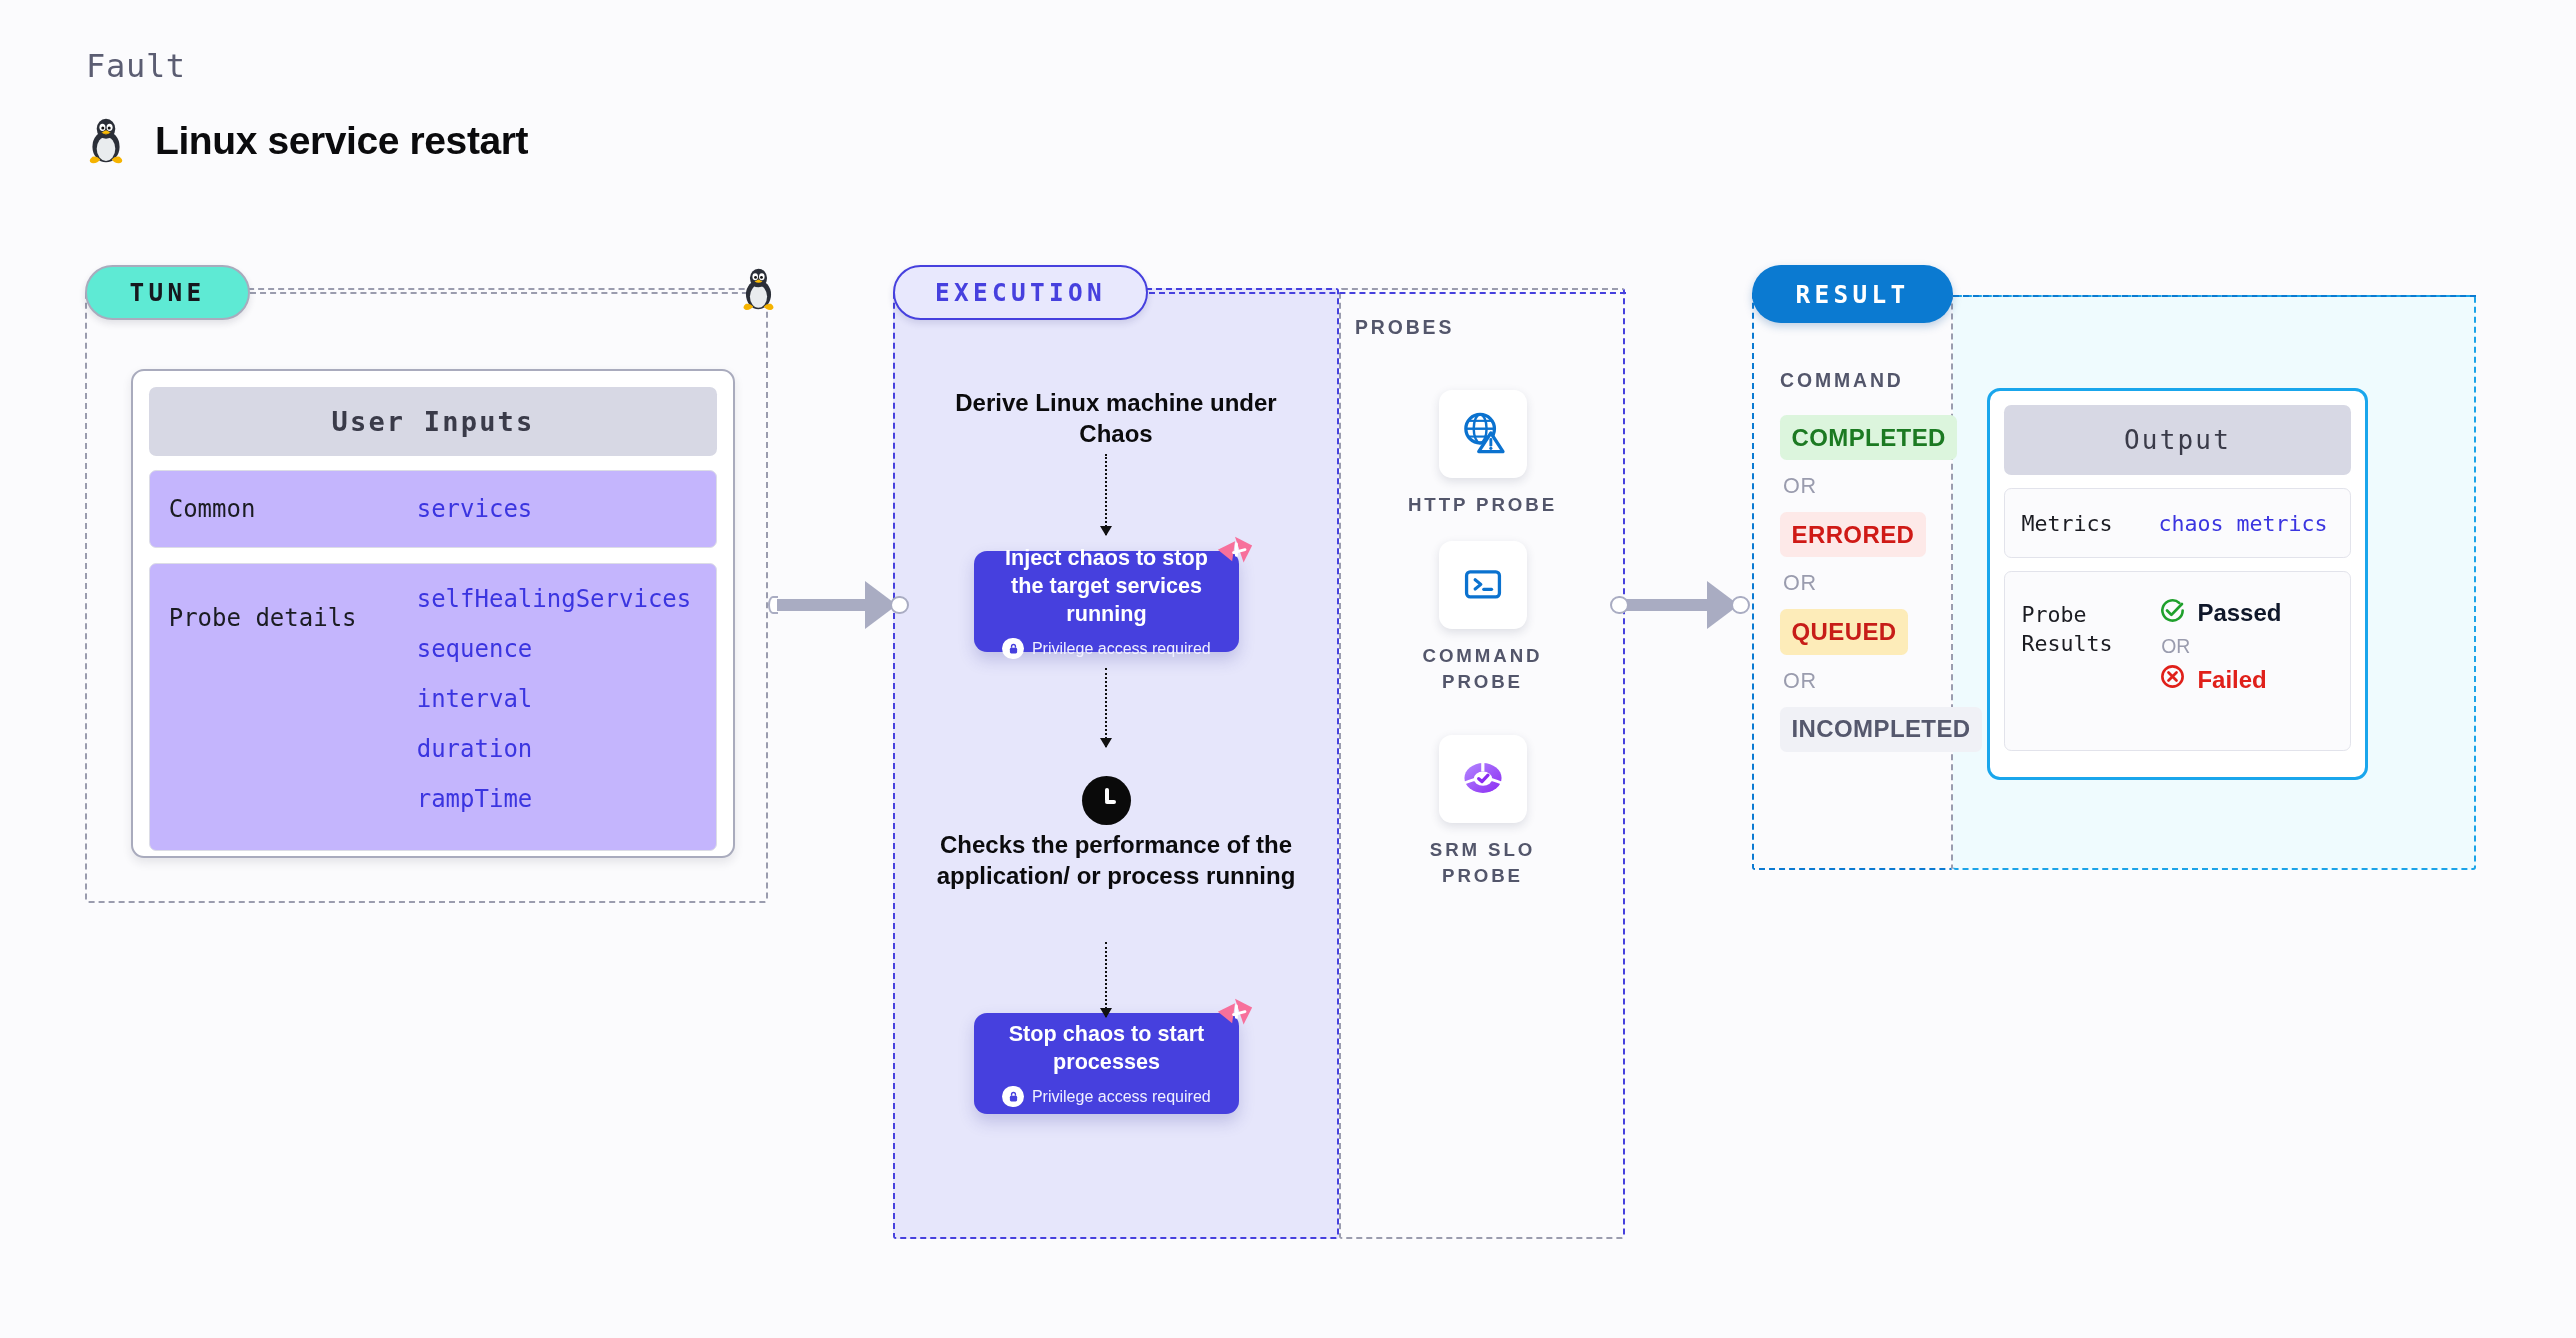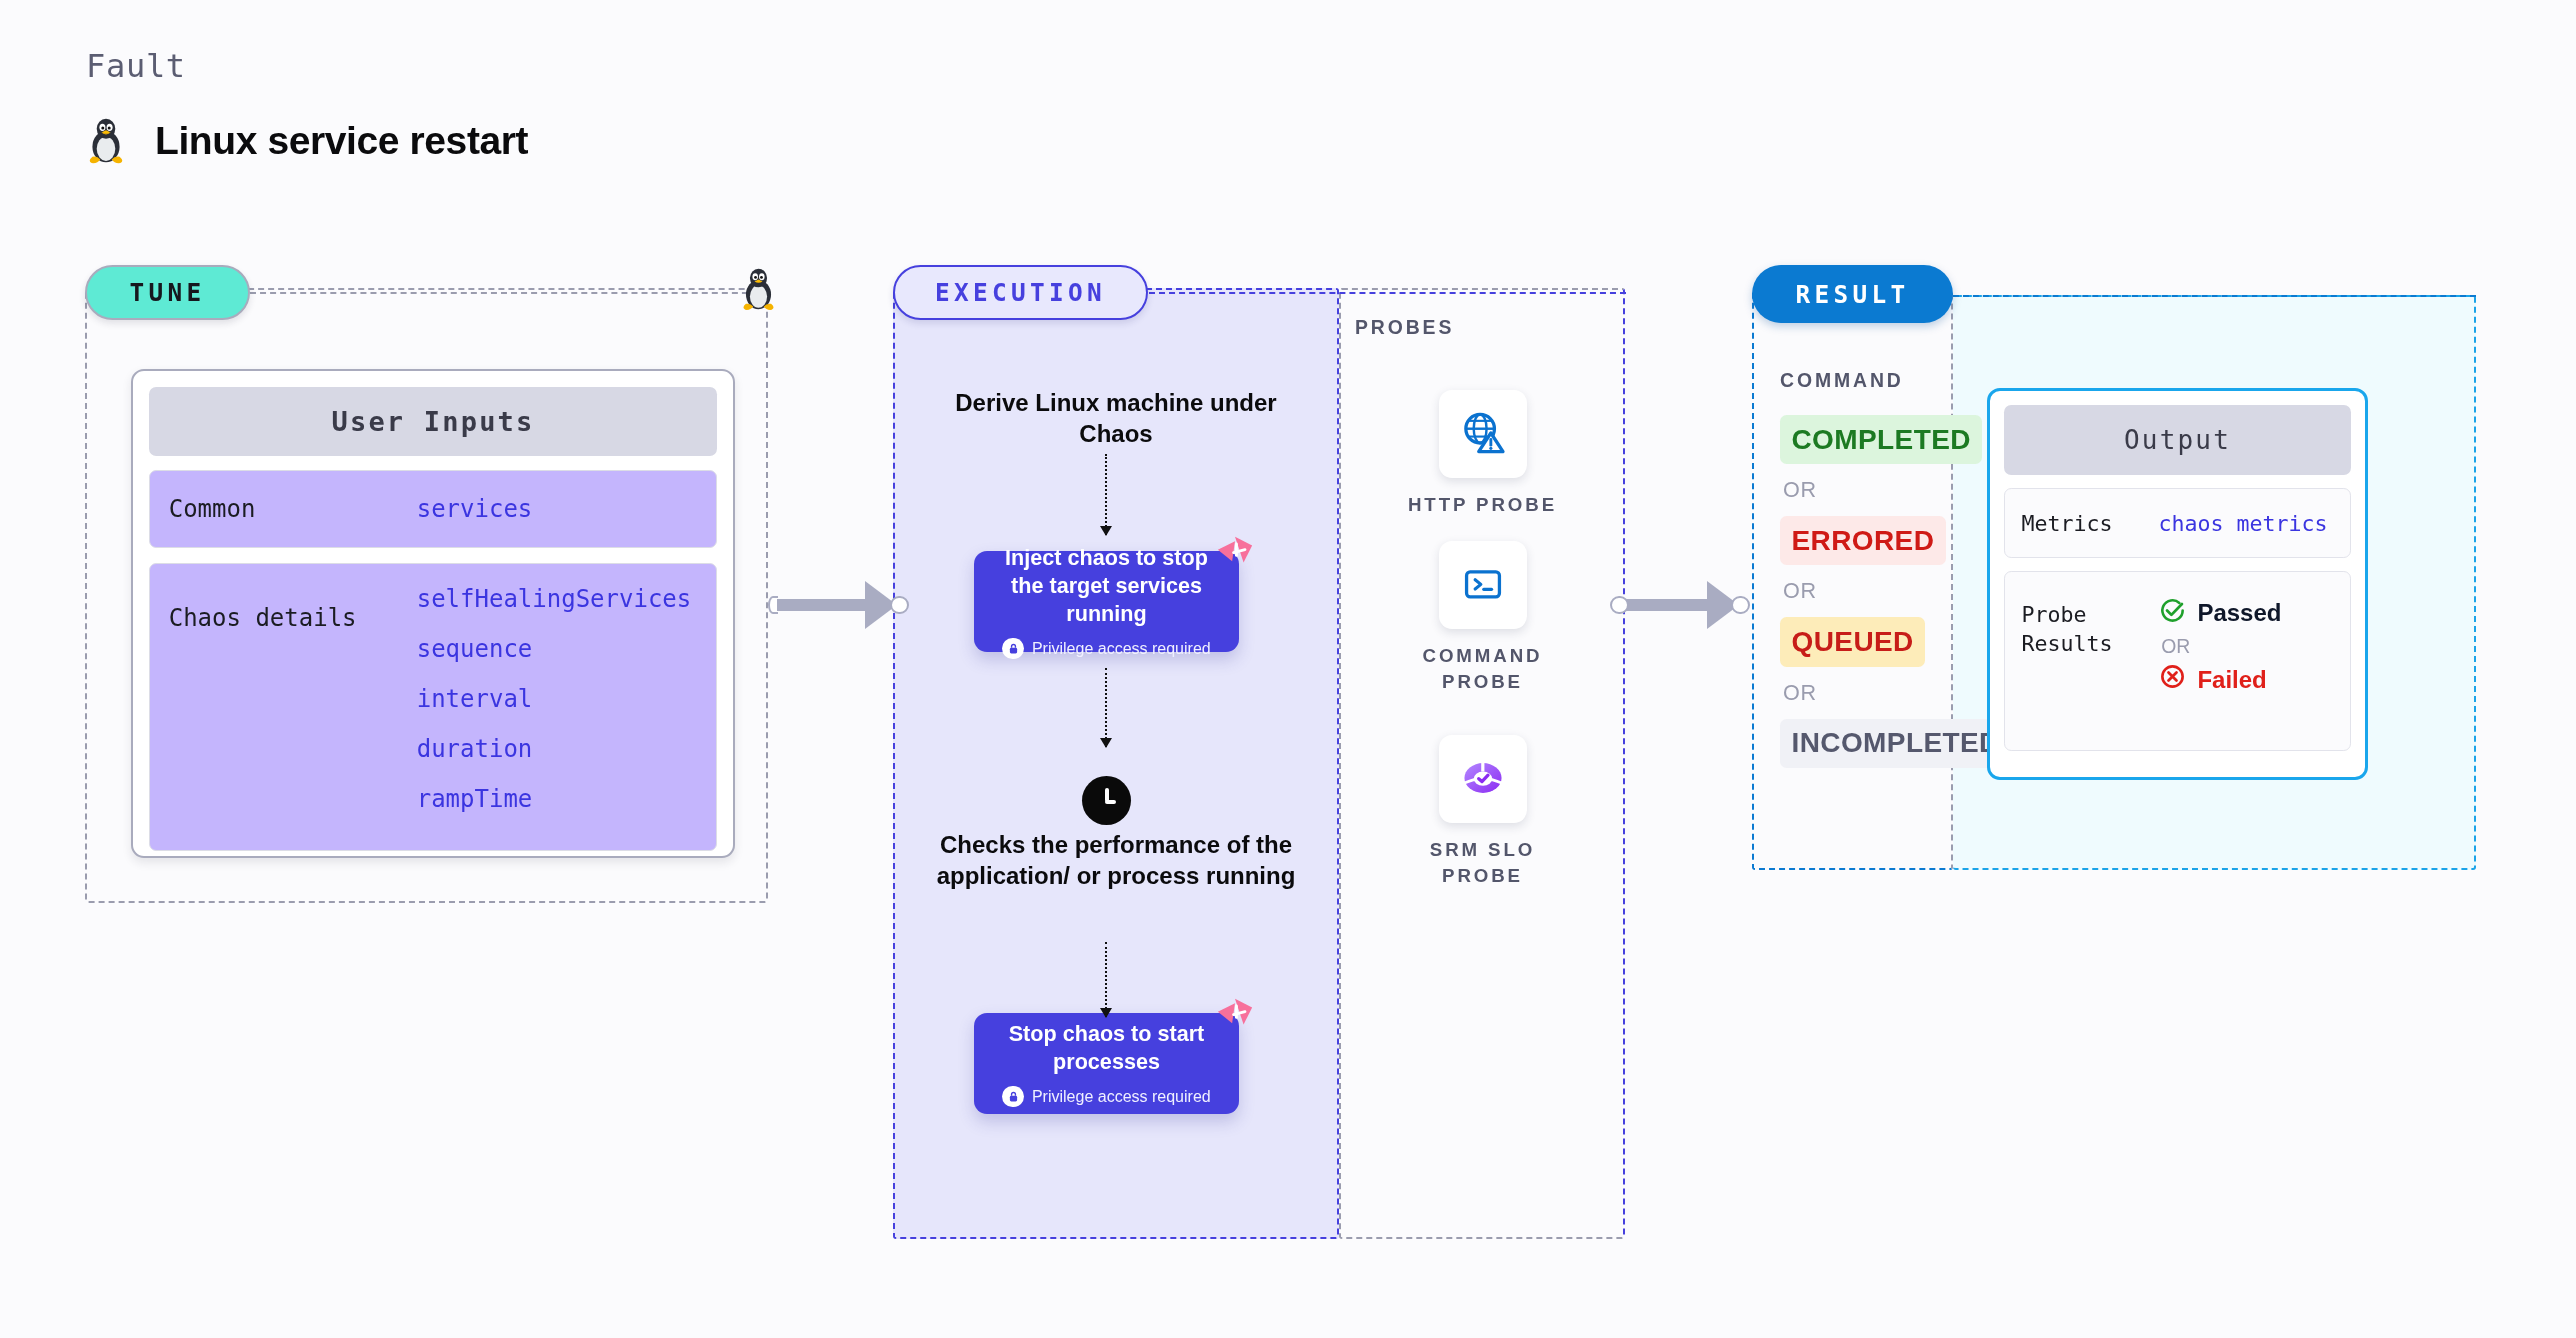--- a/index.html
+++ b/index.html
@@ -210,21 +210,21 @@
   .probe-srm  { left: 1389px; top: 735px; }
 
   
   .status-label {
     position: absolute; left: 1780px; top: 369px;
     font-size: 19.4px; font-weight: bold; color: #53566b; letter-spacing: 2.9px;
   }
   .status-stack { position: absolute; left: 1780px; top: 415px; width: 165px; }
   .badge {
     display: inline-flex; align-items: center; justify-content: center;
-    border-radius: 6.5px; font-size: 28px; font-weight: bold; letter-spacing: 0.4px;
+    border-radius: 6.5px; font-size: 24px; font-weight: bold; letter-spacing: 0.4px;
     padding: 8.6px 11.5px;
   }
   .b-completed { background: #dcf5dd; color: #1c7a22; }
   .b-errored   { background: #fde9e8; color: #cf1a16; }
   .b-queued    { background: #fdecb9; color: #c71d18; }
   .b-incompleted { background: #f0f1f6; color: #55586d; }
   .or-txt { font-size: 21.6px; color: #9a9cae; margin: 13px 0 13px 2.9px; letter-spacing: 0.7px; }
 
   
   .out-card {
@@ -318,21 +318,21 @@
     <div class="ui-head">User Inputs</div>
 
     <div class="ui-row row-common">
       <div class="k">Common</div>
       <div class="vals">
         <div class="v">services</div>
       </div>
     </div>
 
     <div class="ui-row row-chaos">
-      <div class="k">Chaos details</div>
+      <div class="k">Probe details</div>
       <div class="vals">
         <div class="v">selfHealingServices</div>
         <div class="v">sequence</div>
         <div class="v">interval</div>
         <div class="v">duration</div>
         <div class="v">rampTime</div>
       </div>
     </div>
   </div>
 

